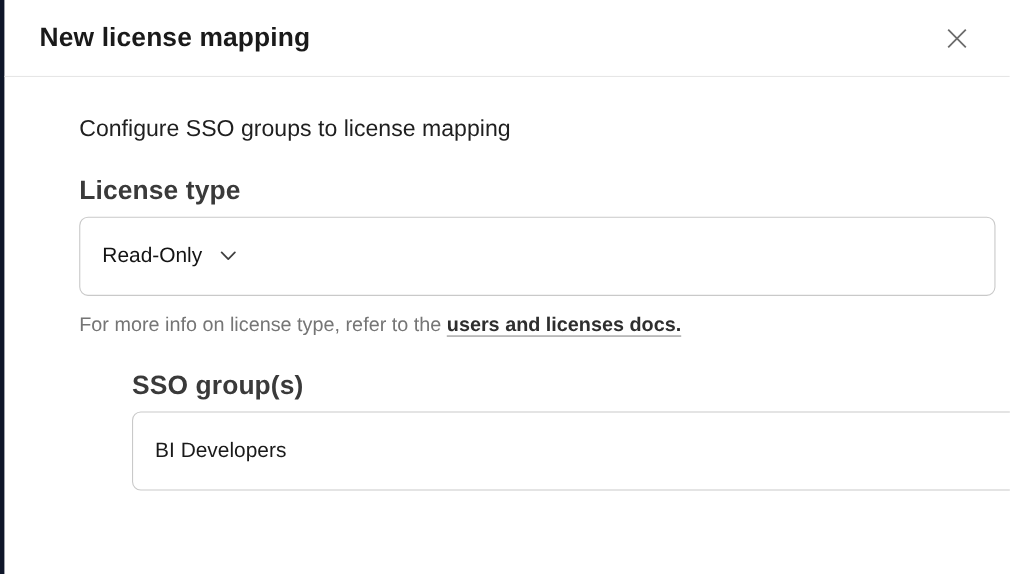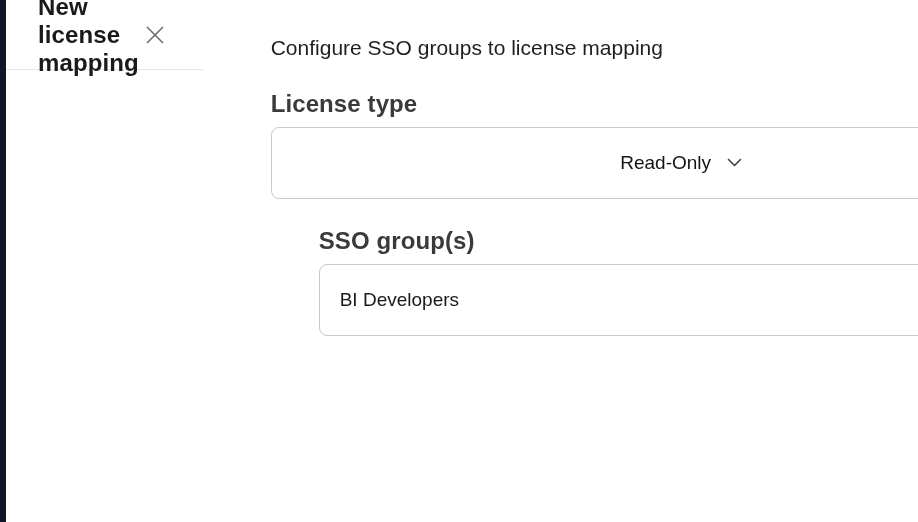--- a/index.html
+++ b/index.html
@@ -7,23 +7,23 @@
   body {
     font-family: "Liberation Sans", sans-serif;
     width: 918px;
     height: 522px;
     overflow: hidden;
   }
   .modal {
     width: 918px;
     height: 522px;
     background: #ffffff;
-    border-left: 6px solid #0f172a;
+    border-left: 4px solid #0f172a;
     display: flex;
-    flex-direction: row;
+    flex-direction: column;
   }
   .modal-header {
     height: 70px;
     flex: 0 0 70px;
     display: flex;
     align-items: center;
     justify-content: space-between;
     padding: 0 32px;
     border-bottom: 1px solid #e6e6e6;
   }
@@ -65,21 +65,21 @@
     border-radius: 8px;
     background: #ffffff;
     font-family: "Liberation Sans", sans-serif;
     font-size: 19px;
     color: #1a1a1a;
     padding: 0 20px;
   }
   .select-box {
     display: flex;
     align-items: center;
-    justify-content: center;
+    justify-content: flex-start;
     cursor: pointer;
     gap: 16px;
   }
   .select-value {
     font-weight: 500;
     color: #141414;
   }
   .chevron {
     margin-right: 12px;
     display: flex;
@@ -130,20 +130,23 @@
 
       <div class="select-box" role="button" tabindex="0">
         <span class="select-value">Read-Only</span>
         <span class="chevron">
           <svg width="15" height="10" viewBox="0 0 15 10">
             <polyline points="1.5,1.5 7.5,7.5 13.5,1.5" fill="none" stroke="#404040" stroke-width="1.6" stroke-linecap="round" stroke-linejoin="round"></polyline>
           </svg>
         </span>
       </div>
 
+      <div class="help-text">
+        <span>For more info on license type, refer to the </span><a class="help-link">users and licenses docs.</a>
+      </div>
     </div>
 
     <div class="field-group">
       <div class="field-label">SSO group(s)</div>
 
       <input class="text-input" type="text" value="BI Developers" style="">
 
     </div>
 
   </div>

